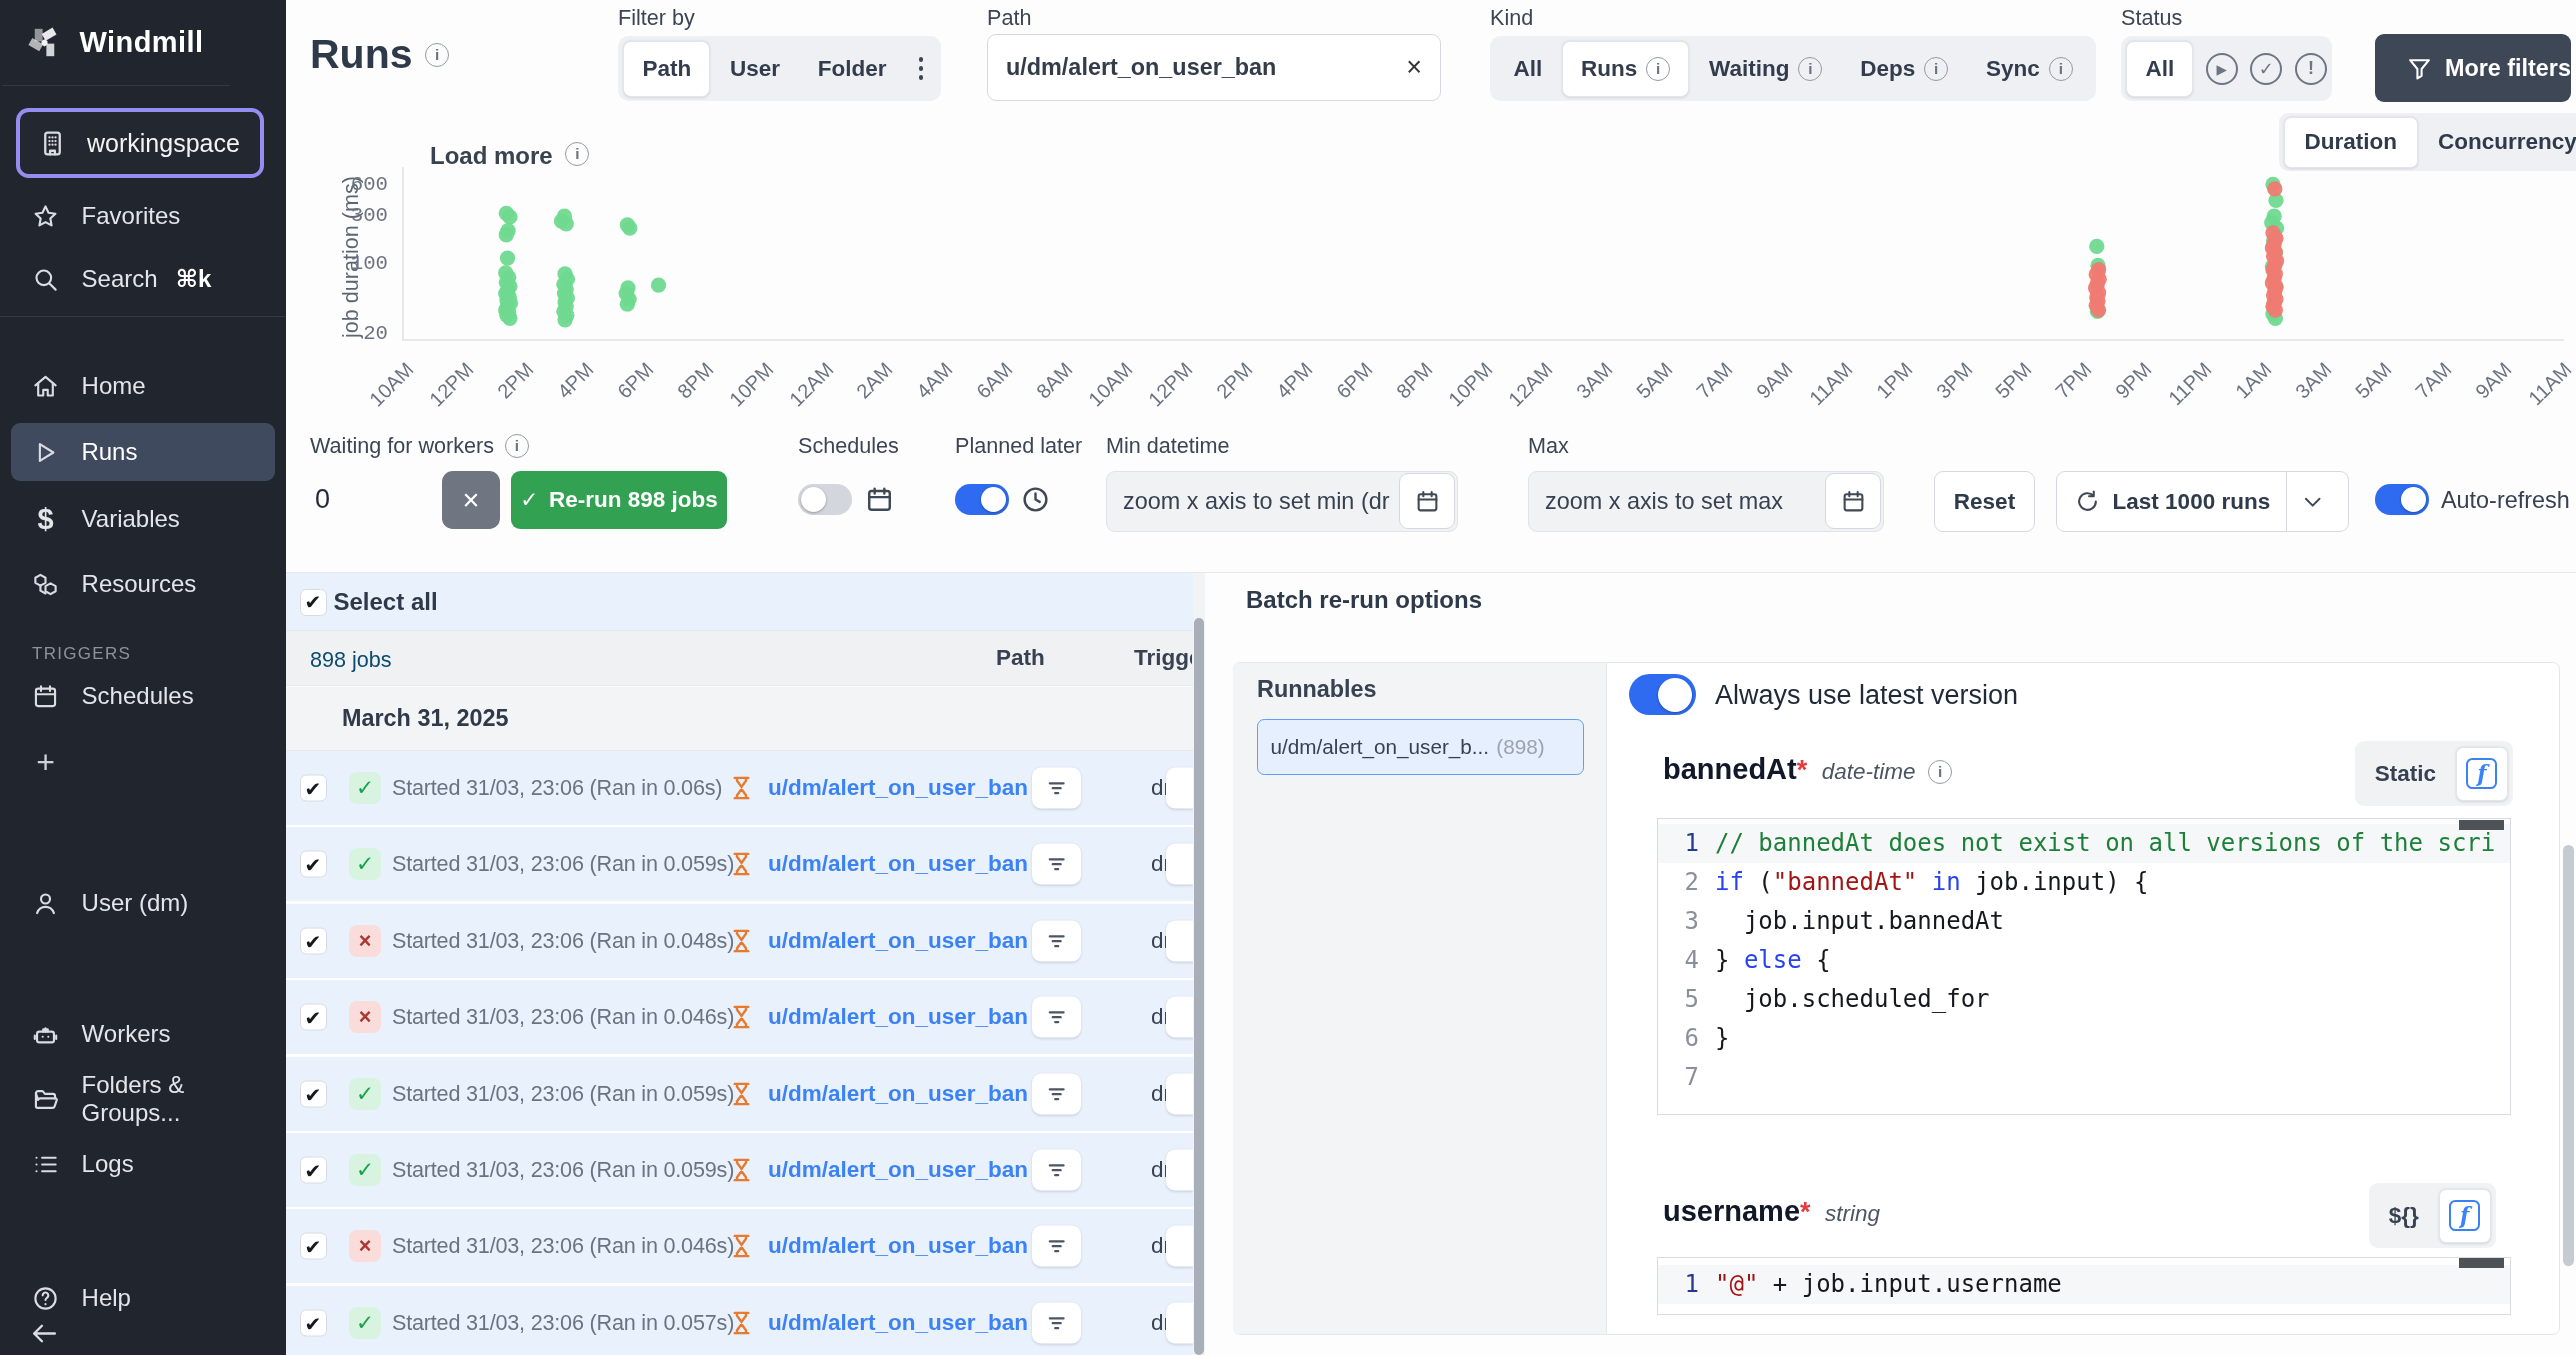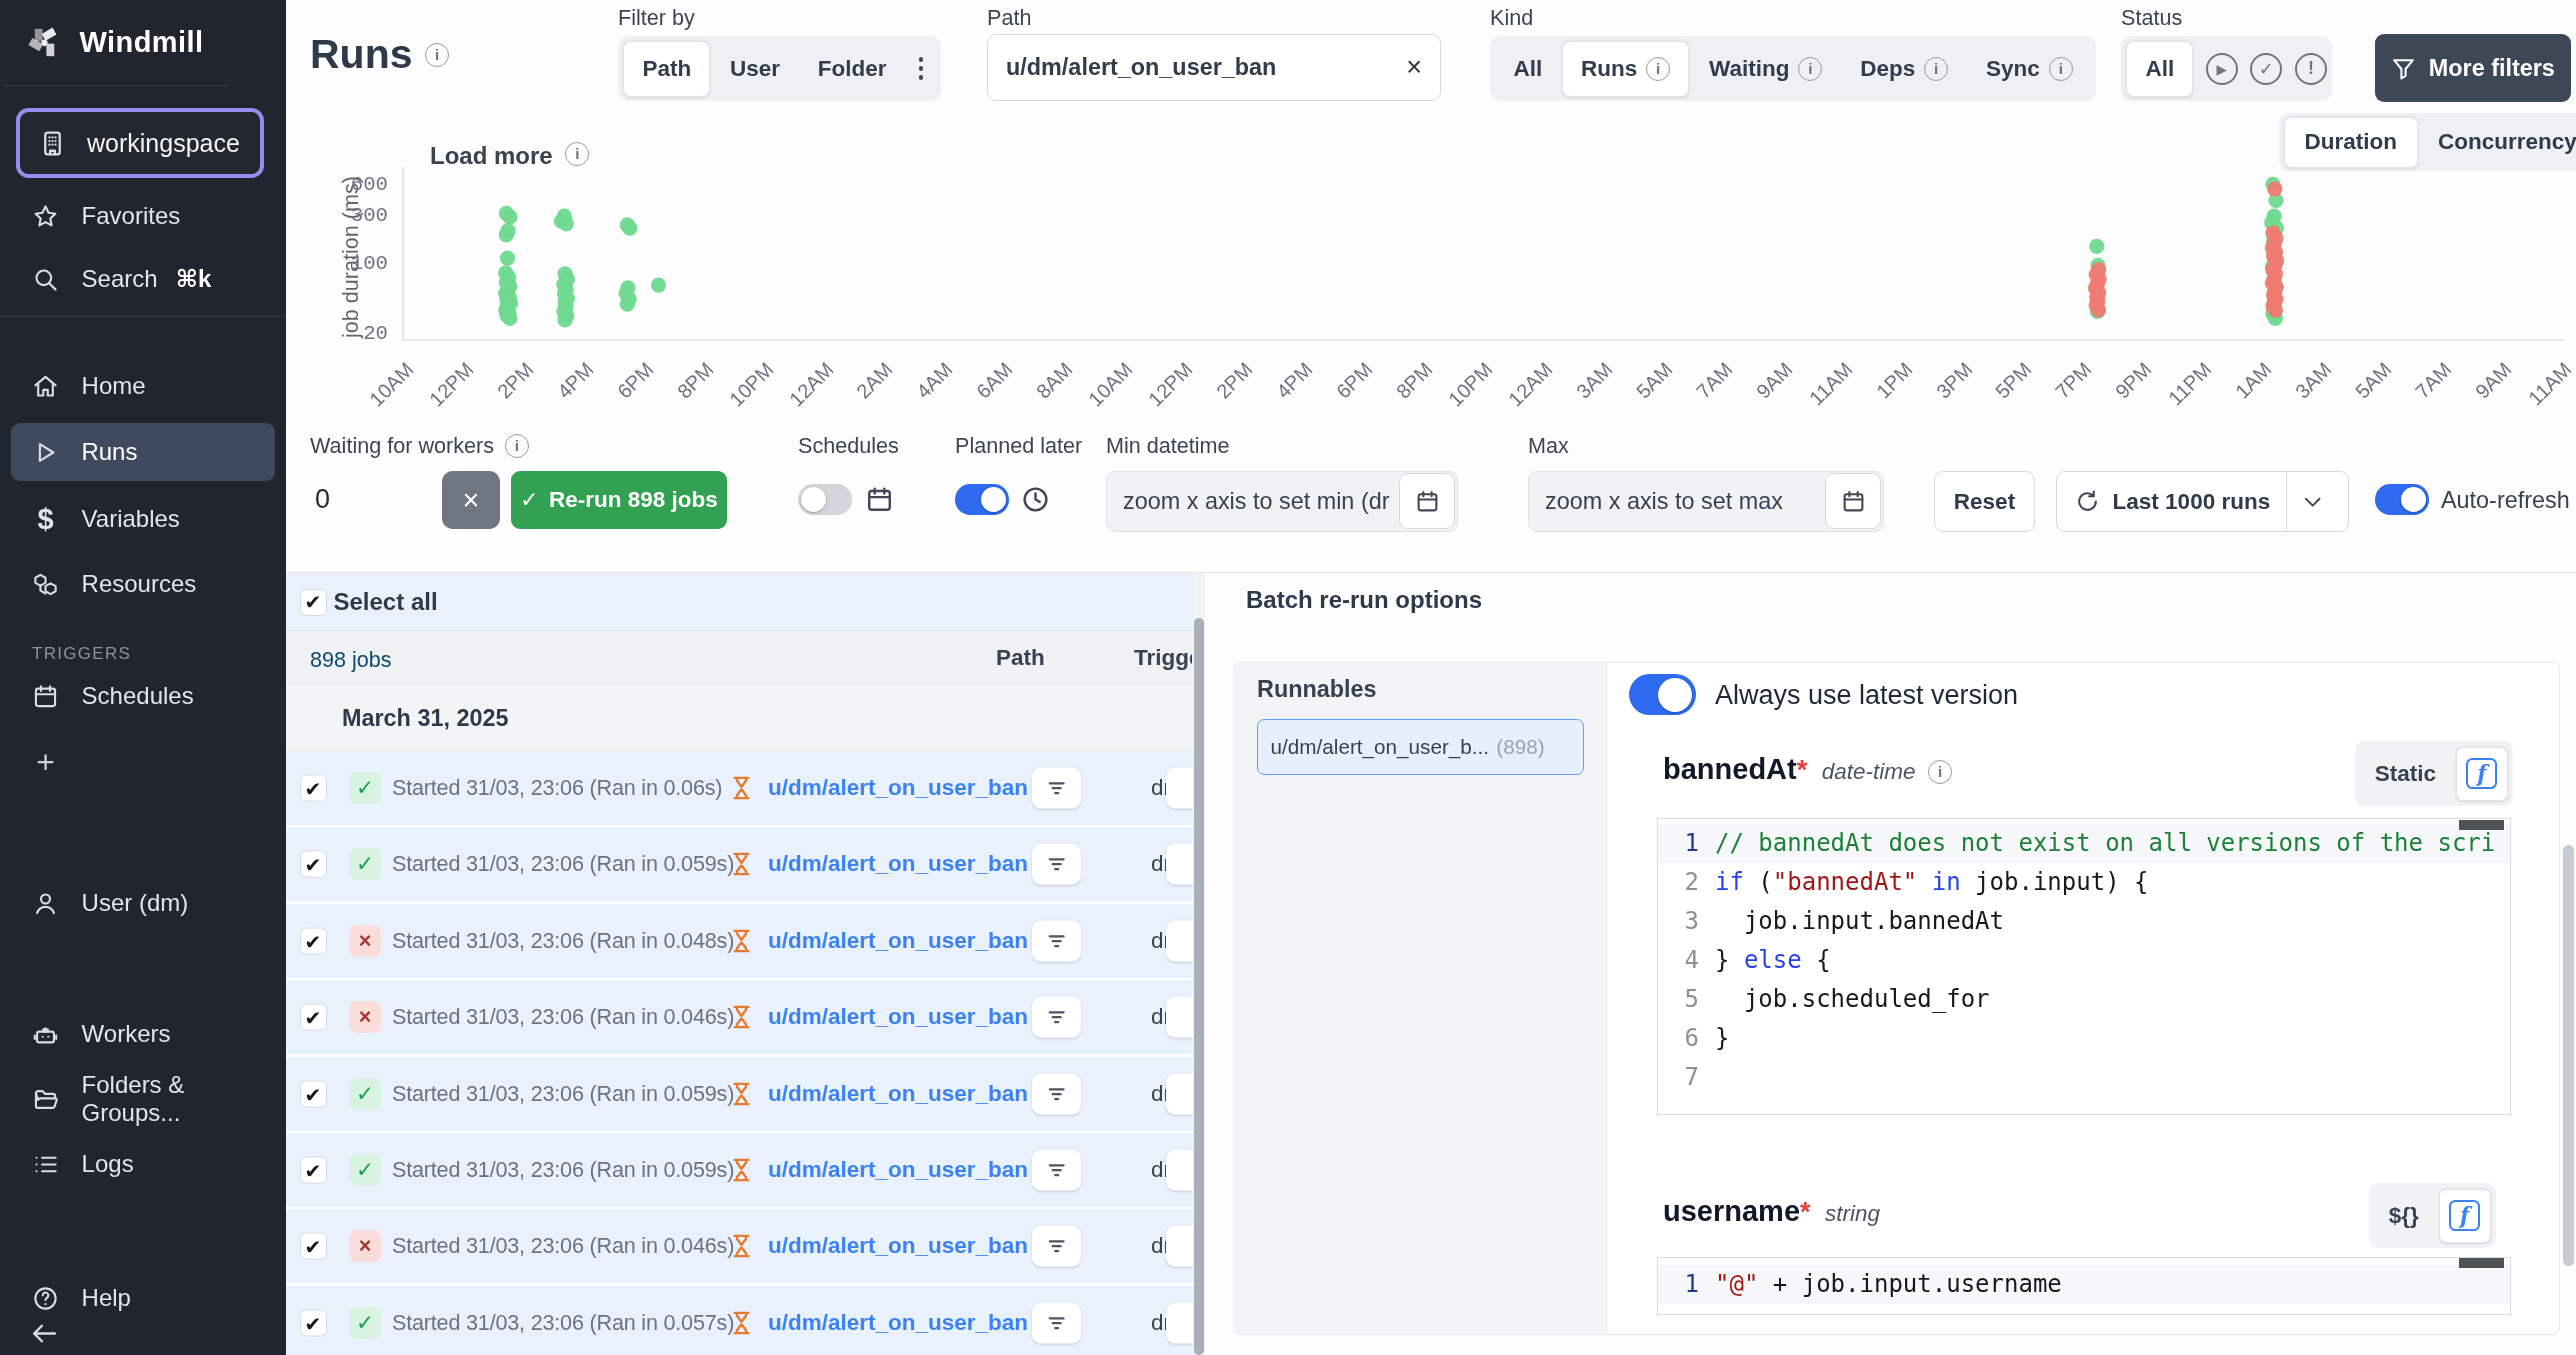--- a/index.html
+++ b/index.html
@@ -31,21 +31,21 @@
        justify-content:center;font-size:15.3px;color:#6b7280;font-weight:700;font-style:normal;flex:none;box-sizing:border-box;}
   #page-title{position:absolute;left:310px;top:31px;font-size:41px;font-weight:700;color:#2e3949;display:flex;align-items:center;gap:12.6px;}
   .t-input{position:absolute;height:67px;background:#fff;border:1.8px solid #d5d9df;border-radius:9px;box-sizing:border-box;
            display:flex;align-items:center;}
   .t-input input{border:none;outline:none;background:transparent;font-size:23.4px;font-weight:600;color:#333c49;width:100%;
                  font-family:"Liberation Sans","DejaVu Sans",sans-serif;padding:0 18px;}
   .xclear{font-size:27px;color:#333;padding:0 18px;cursor:pointer;}
   .ring{width:32px;height:32px;border:2.2px solid #6e7683;border-radius:50%;display:flex;align-items:center;justify-content:center;
         color:#6e7683;box-sizing:border-box;flex:none;}
   #more-filters{position:absolute;left:2375px;top:34px;width:196px;height:68px;background:#3d4756;border-radius:9px;
-        display:flex;align-items:center;justify-content:center;gap:12.6px;color:#fff;font-size:23.4px;font-weight:600;}
+        display:flex;align-items:center;justify-content:flex-end;gap:12.6px;color:#fff;font-size:23.4px;font-weight:600;}
   
   #chart-tabs{position:absolute;left:2279px;top:113px;height:58px;background:#eef0f3;border-radius:9px;display:flex;align-items:center;padding:0 4.5px;box-sizing:border-box;}
   #chart-tabs .it{padding:0 20px;height:49px;display:flex;align-items:center;font-size:22.5px;font-weight:600;color:#2f3a4b;border-radius:7.2px;}
   #chart-tabs .it.sel{background:#fff;border:0.9px solid #e2e5e9;box-shadow:0 0.9px 2.7px rgba(20,30,50,.12);}
   #load-more{position:absolute;left:430px;top:142px;display:flex;align-items:flex-start;gap:12.6px;font-size:24px;font-weight:600;color:#39424f;}
   #ylabel{position:absolute;left:216px;top:244px;width:270px;text-align:center;transform:rotate(-90deg);transform-origin:center;
           font-size:21.6px;color:#5d6570;}
   .ytick{position:absolute;width:81px;text-align:right;font-size:20.7px;color:#6b7280;font-family:Liberation Mono, monospace;}
   .xtick{position:absolute;width:117px;text-align:right;font-size:20px;color:#6b7280;transform:rotate(-45deg);transform-origin:100% 0;}
   #yaxis{position:absolute;left:402px;top:167px;width:1.8px;height:172px;background:#e6e8eb;}

